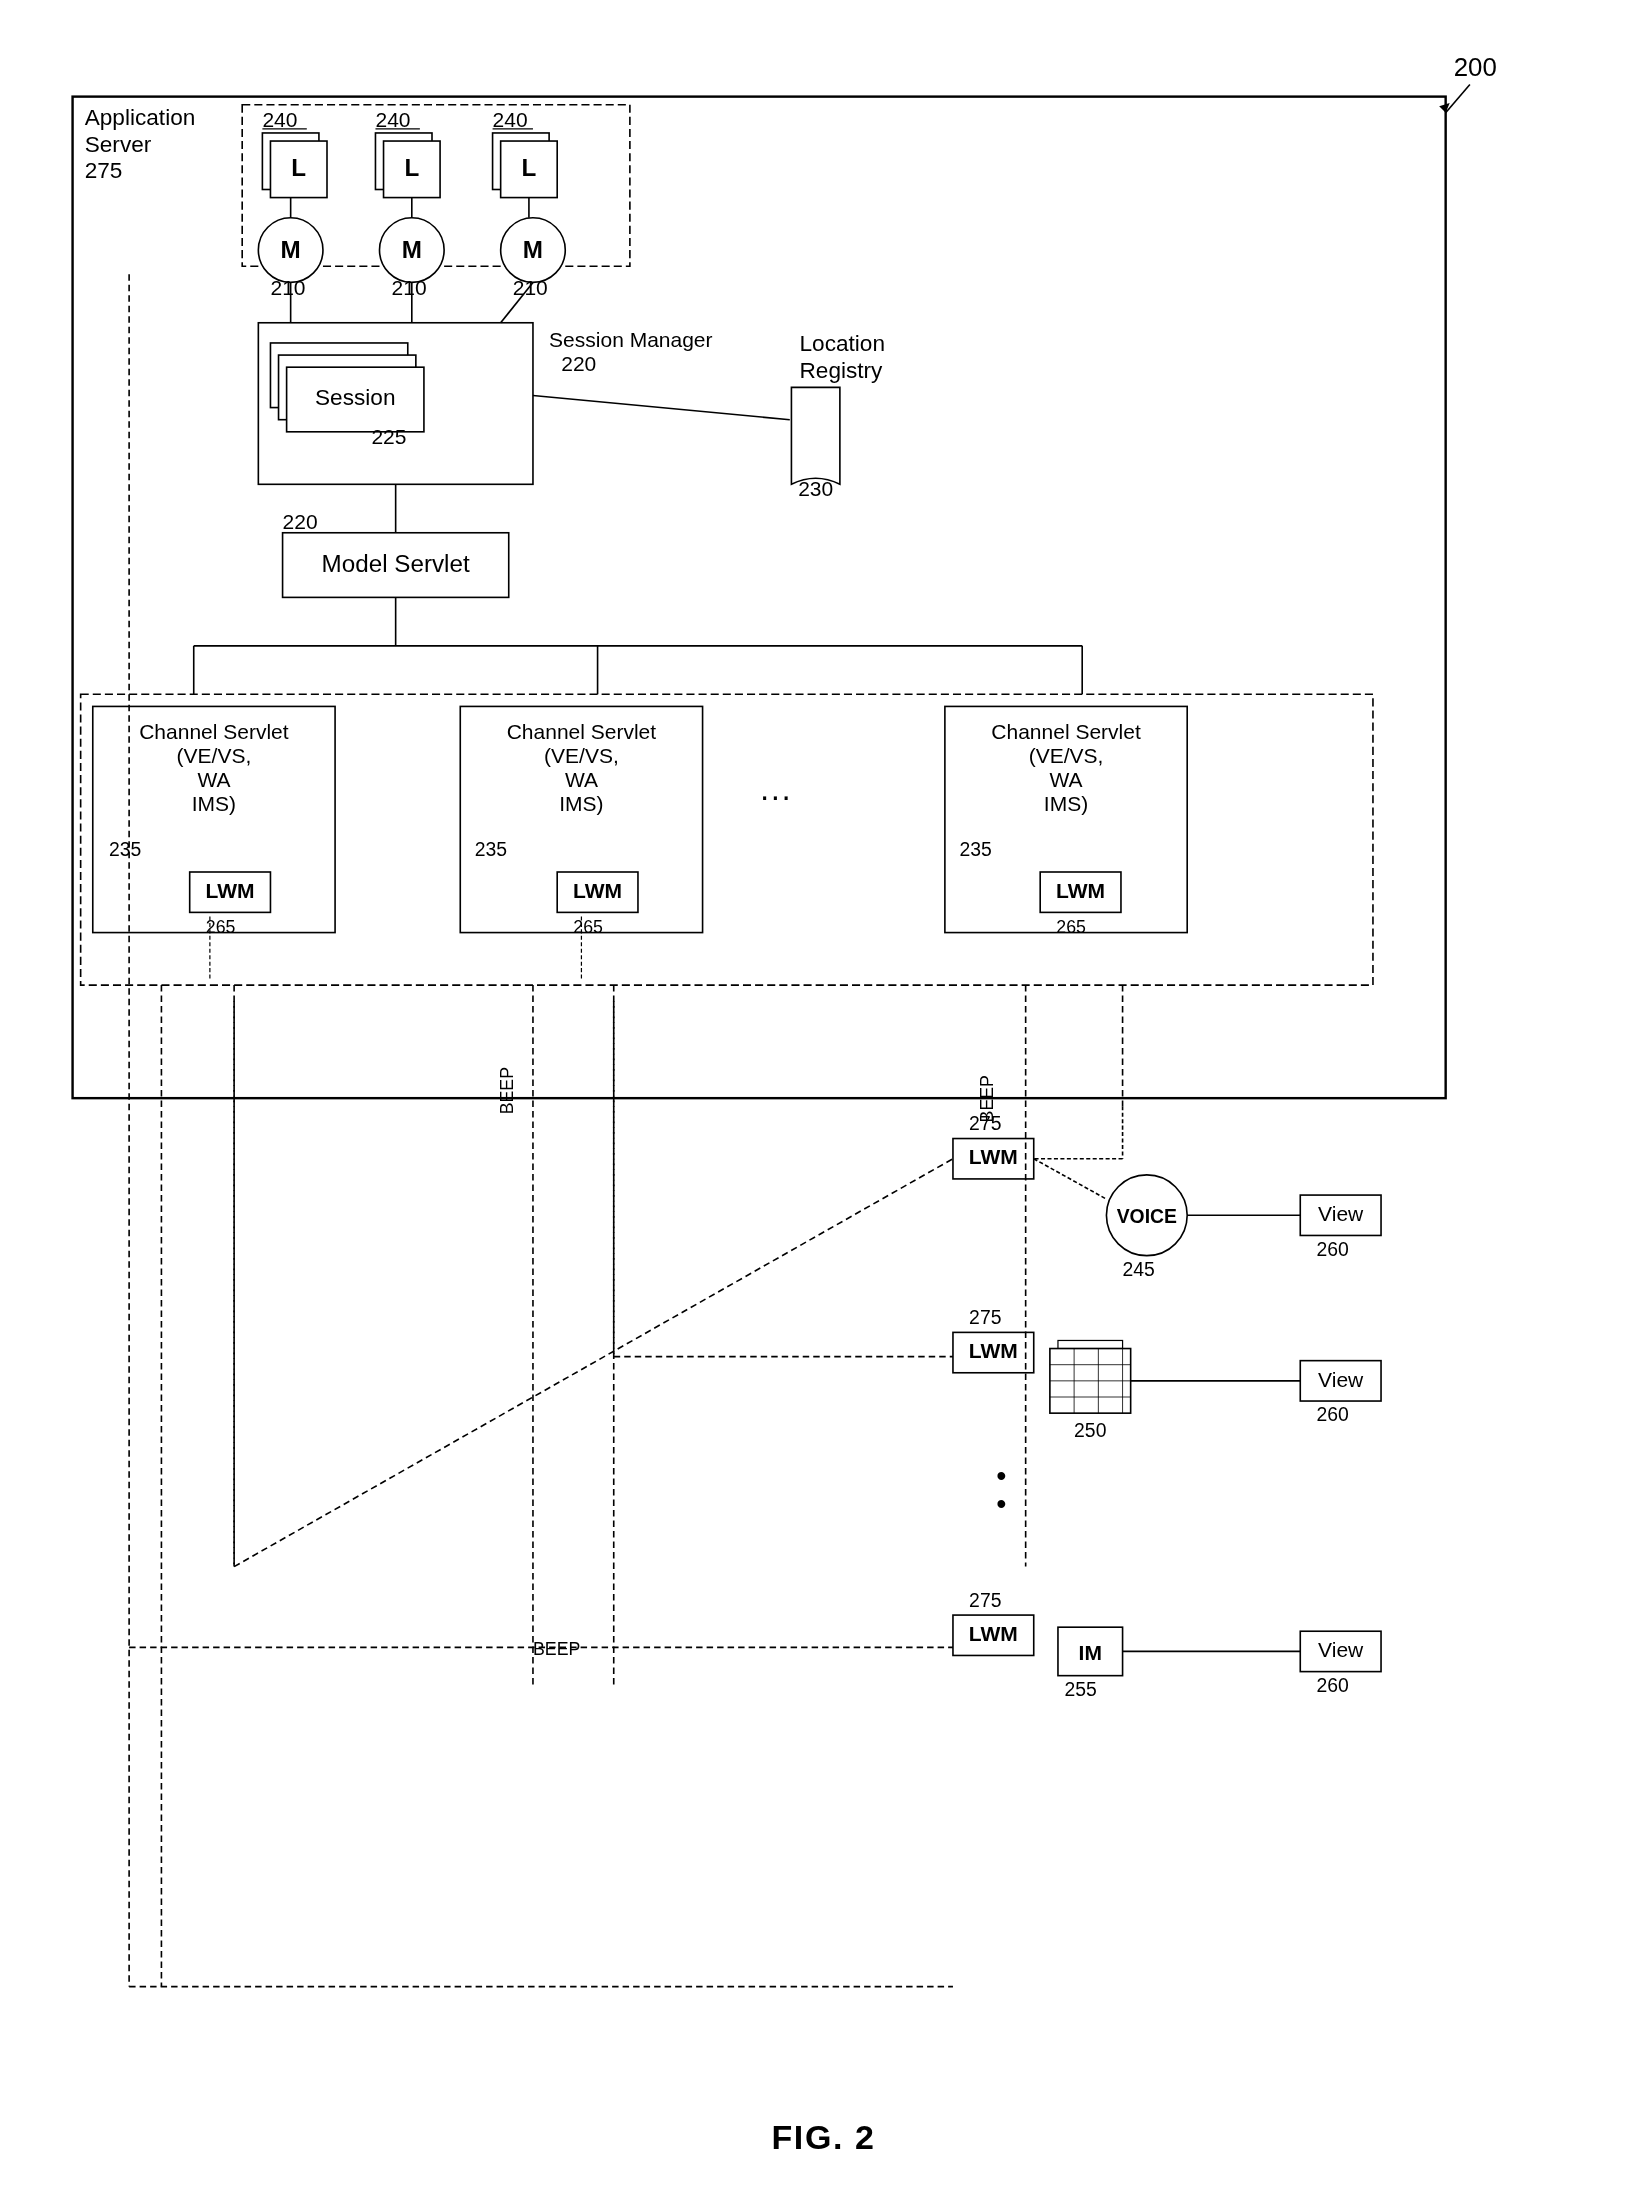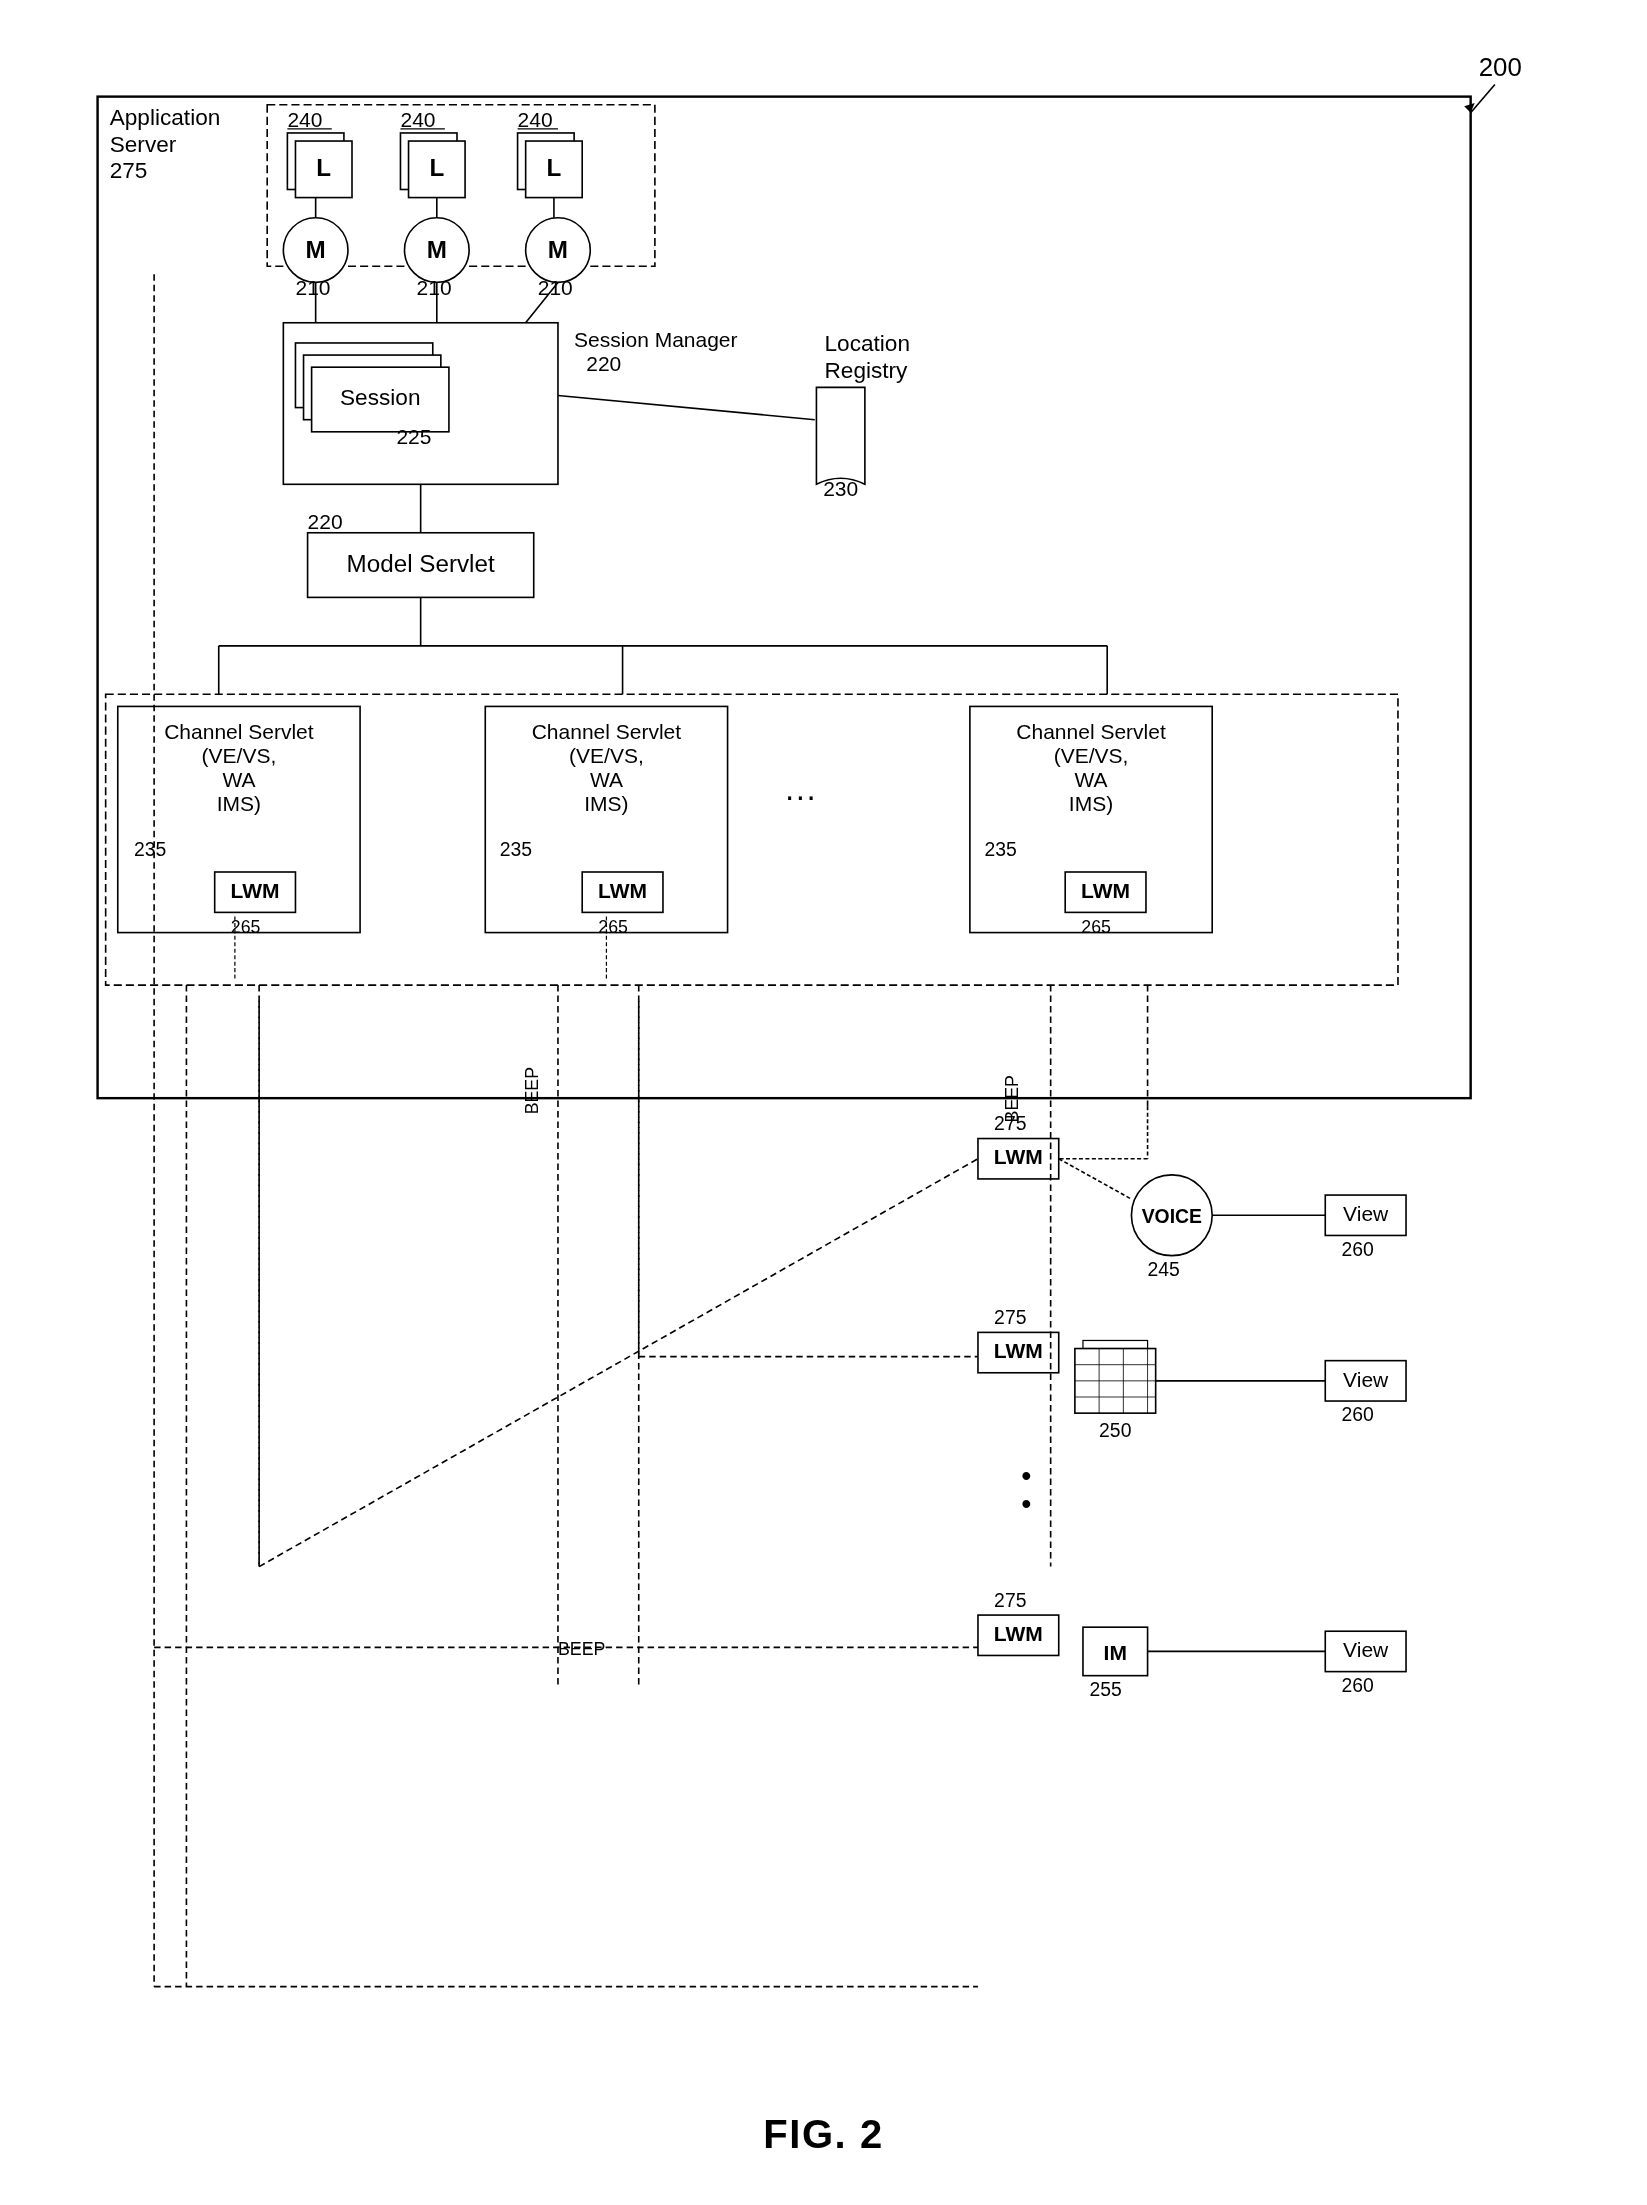--- a/index.html
+++ b/index.html
@@ -7,34 +7,34 @@
       background: #fff;
       font-family: Arial, sans-serif;
       width: 1647px;
       height: 2205px;
       position: relative;
       overflow: hidden;
     }
     .diagram-container {
       position: absolute;
       top: 32px;
-      left: 57px;
+      left: 32px;
       width: 1535px;
       height: 2100px;
     }
     svg {
       width: 100%;
       height: 100%;
     }
     .fig-label {
       position: absolute;
       bottom: 48px;
       left: 50%;
       transform: translateX(-50%);
-      font-size: 40px;
+      font-size: 34px;
       font-weight: bold;
       letter-spacing: 1.6px;
     }
   </style>
 </head>
 <body>
 
 <div class="diagram-container">
   <svg viewBox="0 0 1900 2600" xmlns="http://www.w3.org/2000/svg">
     <defs>

